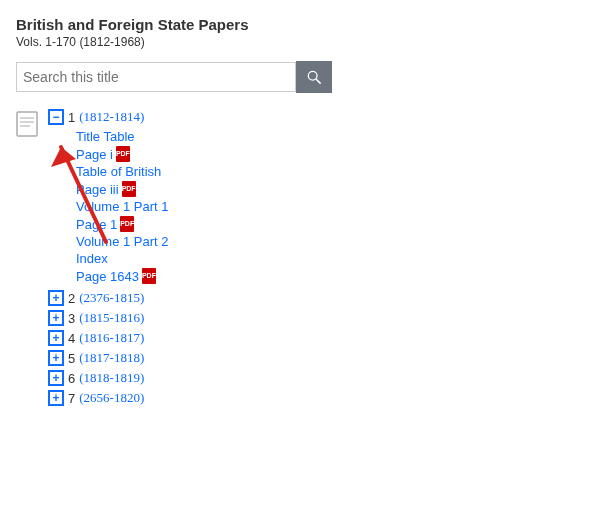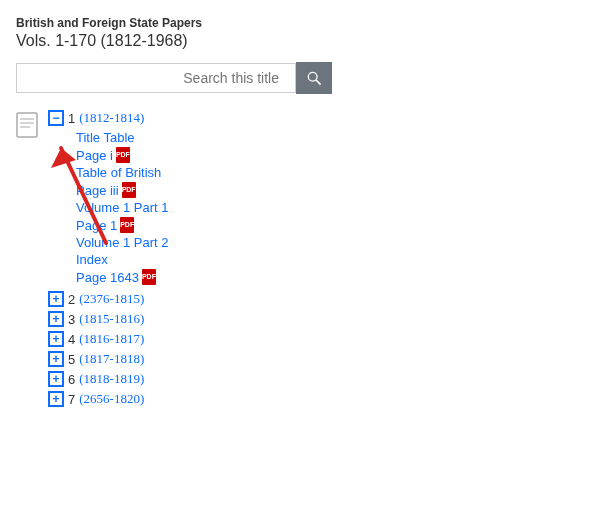--- a/index.html
+++ b/index.html
@@ -8,43 +8,42 @@
       font-size: 14px;
       background: #fff;
       color: #333;
       width: 597px;
       min-height: 507px;
     }
     .container {
       padding: 16px 16px 16px 16px;
     }
     .main-title {
+      font-size: 15px;
+      font-weight: bold;
+      color: #333;
+      margin-bottom: 2px;
+    }
+    .subtitle {
       font-size: 12px;
-      font-weight: bold;
-      color: #333;
-      margin-bottom: 2px;
-    }
-    .subtitle {
-      font-size: 16px;
       color: #333;
       margin-bottom: 12px;
     }
     .search-row {
       display: flex;
       align-items: center;
       margin-bottom: 16px;
     }
     .search-input {
       border: 1px solid #ccc;
-      padding: 6px 16px;
+      padding: 6px 6px;
       font-size: 14px;
       width: 280px;
       outline: none;
       color: #999;
-      text-align: right;
     }
     .search-btn {
       background: #6c757d;
       border: 1px solid #6c757d;
       padding: 6px 10px;
       cursor: pointer;
       display: flex;
       align-items: center;
       justify-content: center;
       height: 32px;

